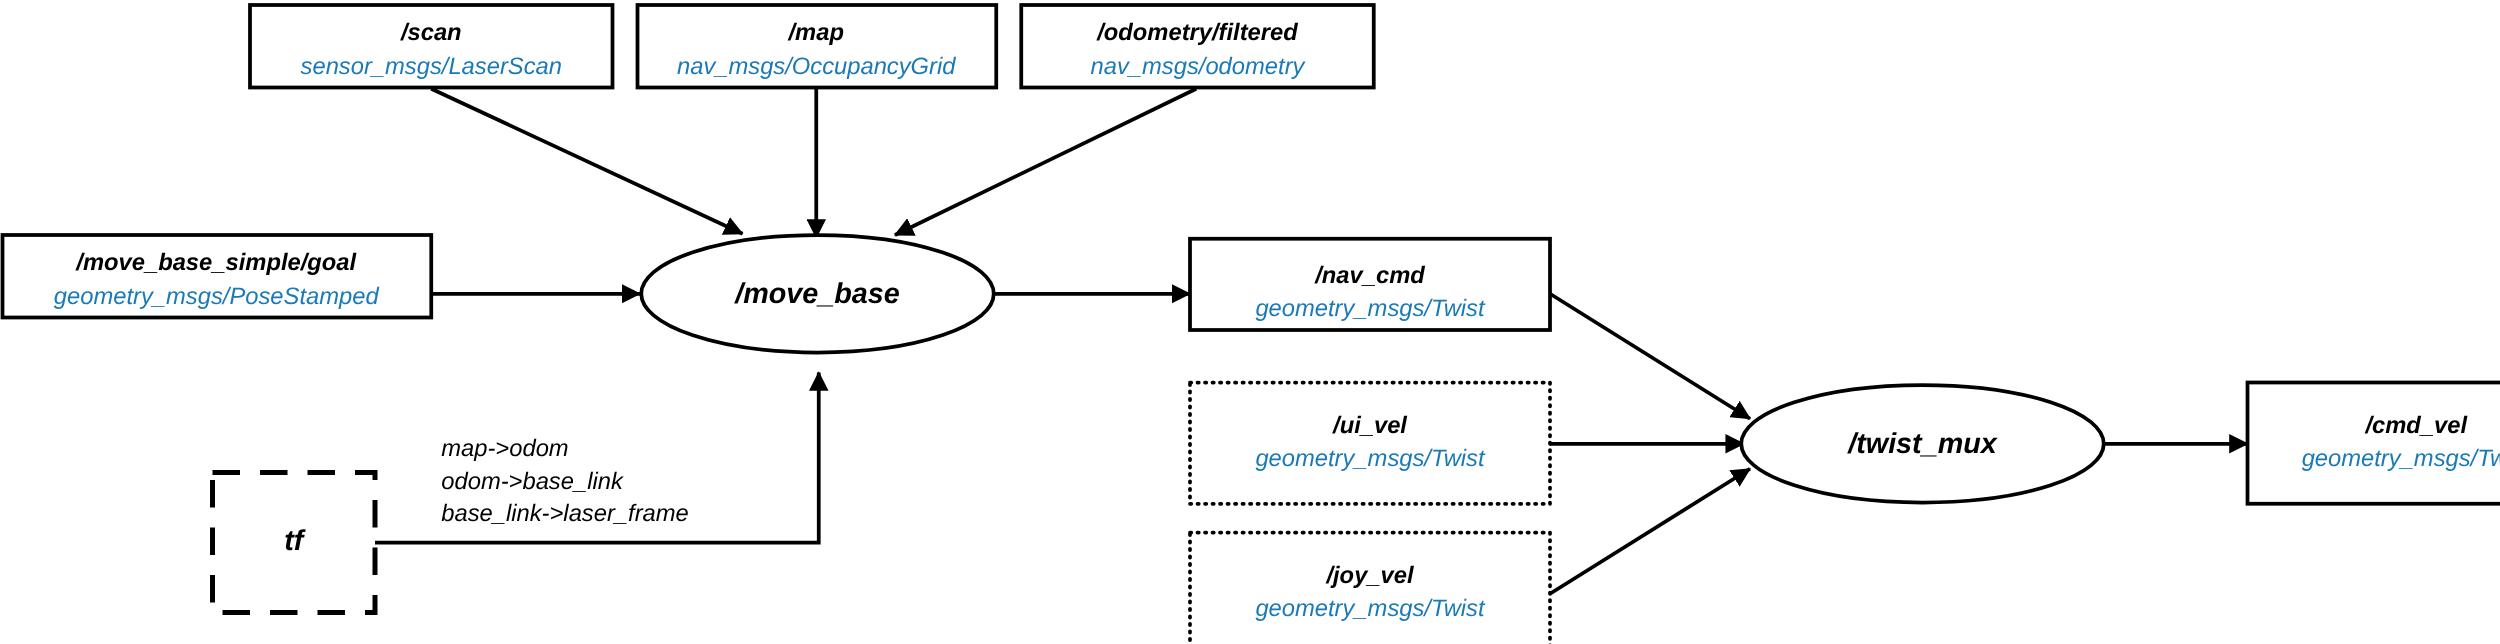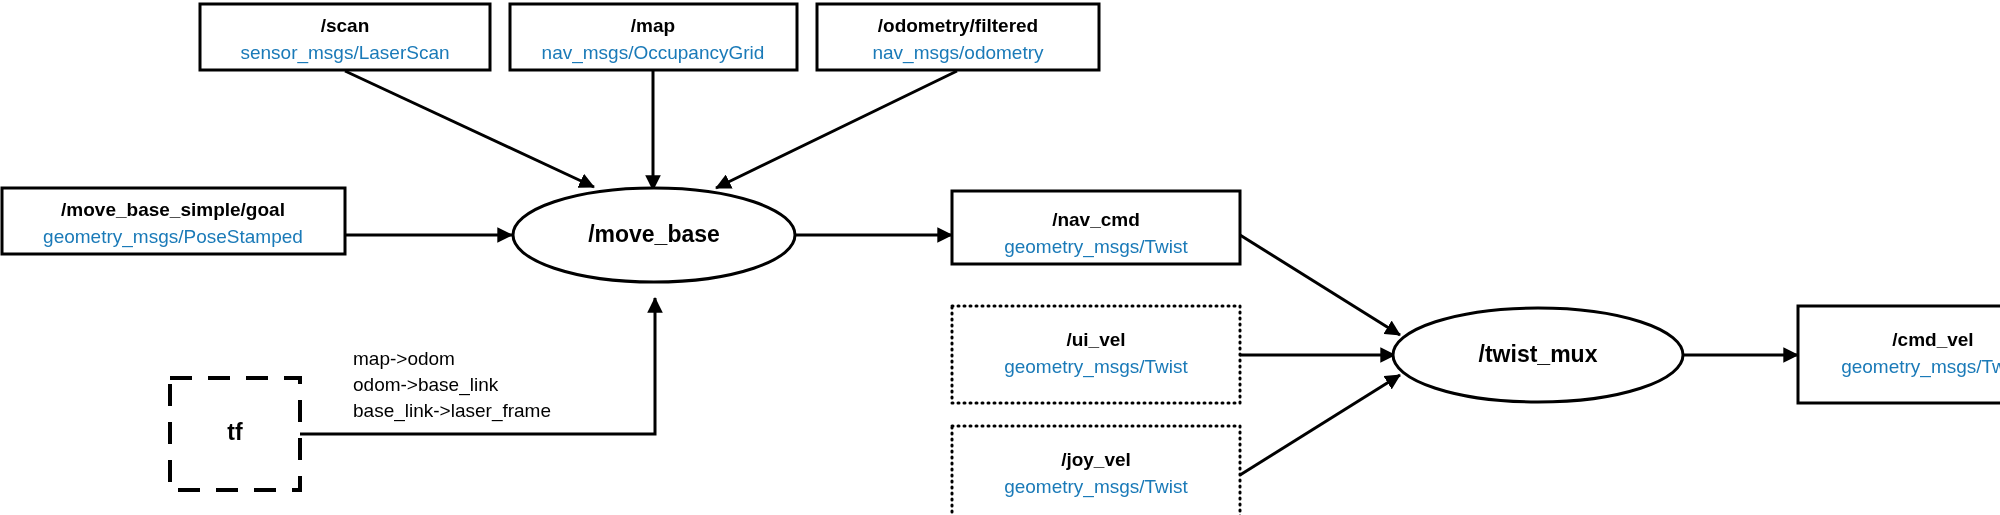--- a/index.html
+++ b/index.html
@@ -10,20 +10,21 @@
   body {
     width: 2000px;
     height: 515px;
     font-family: "Liberation Sans", sans-serif;
     overflow: hidden;
   }
   #graph-root {
     position: relative;
     width: 1936px;
     height: 515px;
+    font-style: italic;
   }
   svg#ros-graph {
     display: block;
     width: 2000px;
     height: 515px;
     background: #ffffff;
   }
   .node-box {
     fill: #ffffff;
     stroke: #000000;

